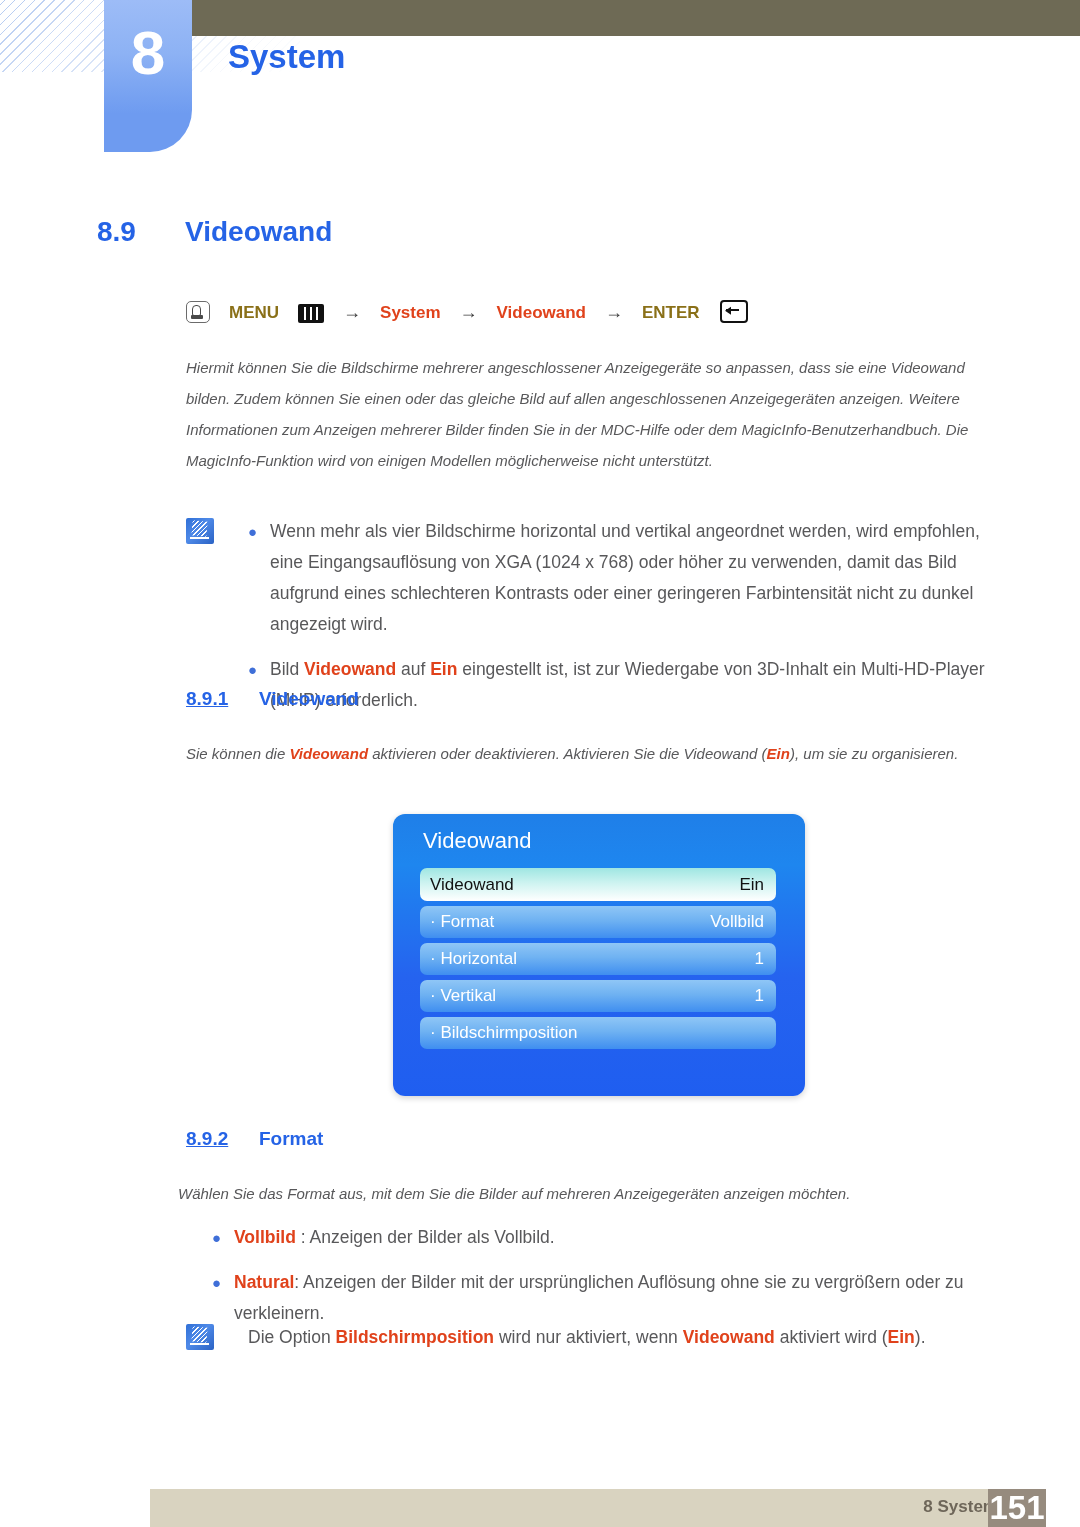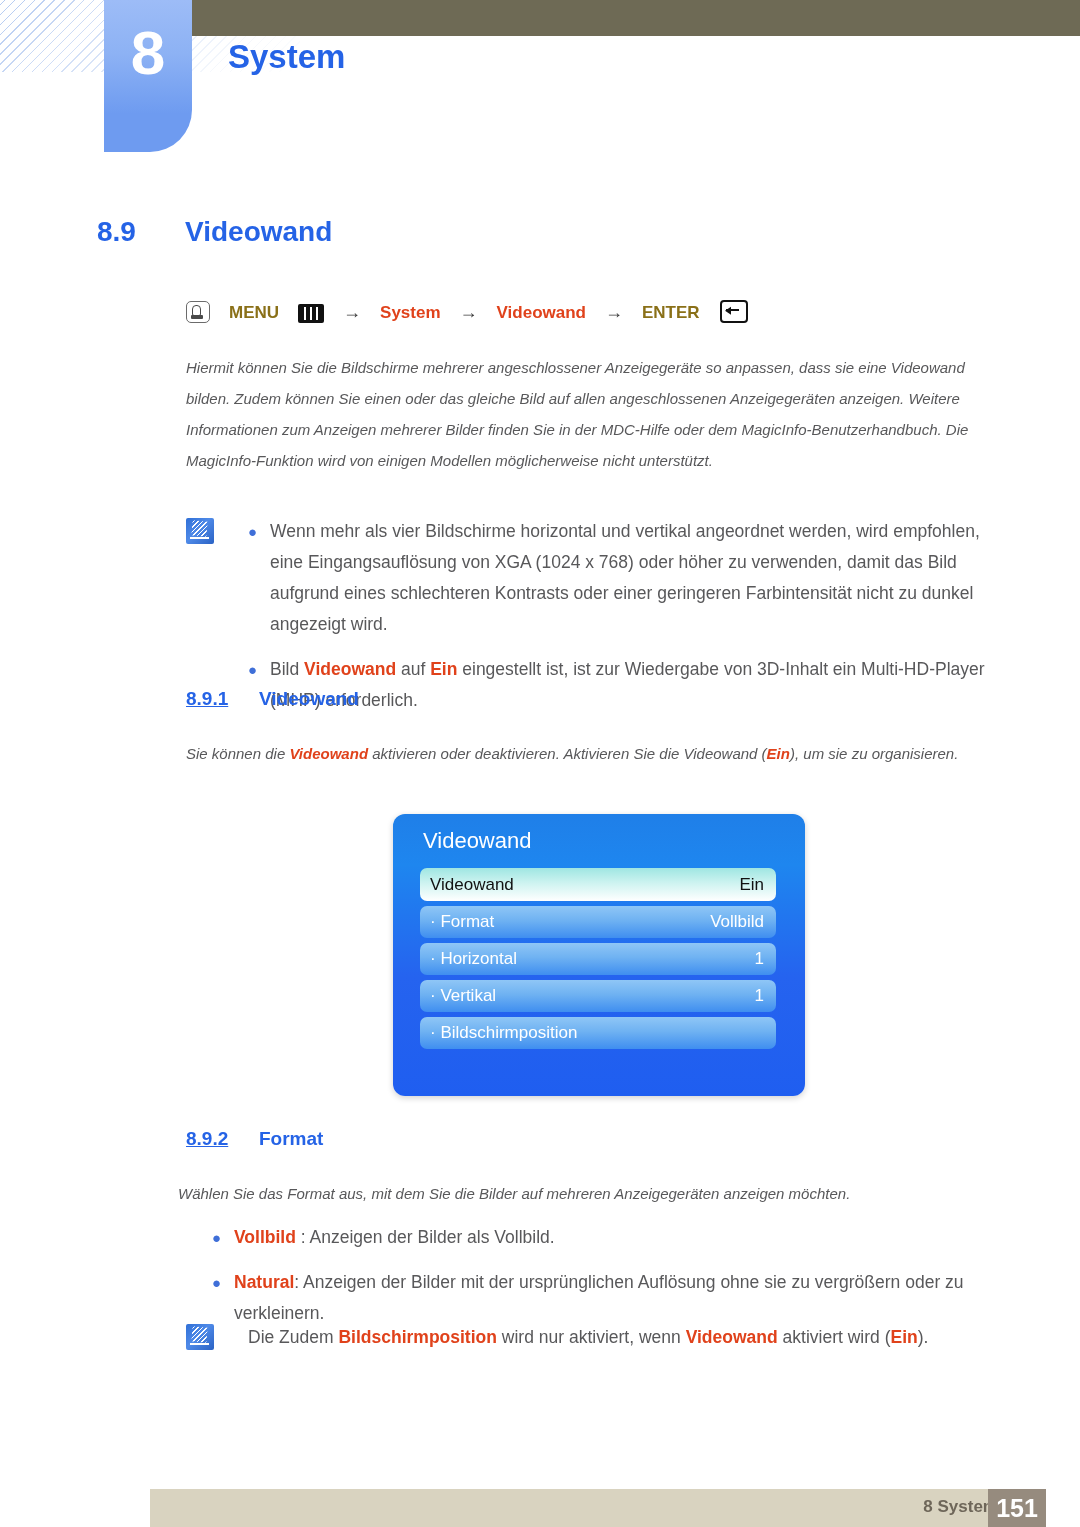--- a/index.html
+++ b/index.html
@@ -304,21 +304,21 @@
     font-size: 17px;
     font-weight: bold;
     color: #6e6659;
   }
   .footer-page {
     position: absolute;
     left: 988px; top: 1489px;
     width: 58px; height: 38px;
     background: #968b7e;
     color: #ffffff;
-    font-size: 25px;
+    font-size: 33px;
     font-weight: bold;
     display: flex;
     align-items: center;
     justify-content: center;
   }
 </style>
 </head>
 <body>
 
 <div class="hatch"></div>
@@ -409,18 +409,18 @@
     <span class="bullet-text"><span class="b-orange">Vollbild</span><span> : Anzeigen der Bilder als Vollbild.</span></span>
   </div>
   <div class="bullet-row">
     <span class="dot">●</span>
     <span class="bullet-text"><span class="b-orange">Natural</span><span>: Anzeigen der Bilder mit der ursprünglichen Auflösung ohne sie zu vergrößern oder zu verkleinern.</span></span>
   </div>
 </div>
 
 <div class="note note-2">
   <div class="note-icon"></div>
-  <div class="note-single"><span>Die Zudem </span><span class="b-orange">Bildschirmposition</span><span> wird nur aktiviert, wenn </span><span class="b-orange">Videowand</span><span> aktiviert wird (</span><span class="b-orange">Ein</span><span>).</span></div>
+  <div class="note-single"><span>Die Option </span><span class="b-orange">Bildschirmposition</span><span> wird nur aktiviert, wenn </span><span class="b-orange">Videowand</span><span> aktiviert wird (</span><span class="b-orange">Ein</span><span>).</span></div>
 </div>
 
 <div class="footer-bar"></div>
 <div class="footer-label">8 System</div>
 <div class="footer-page">151</div>
 
 </body></html>

